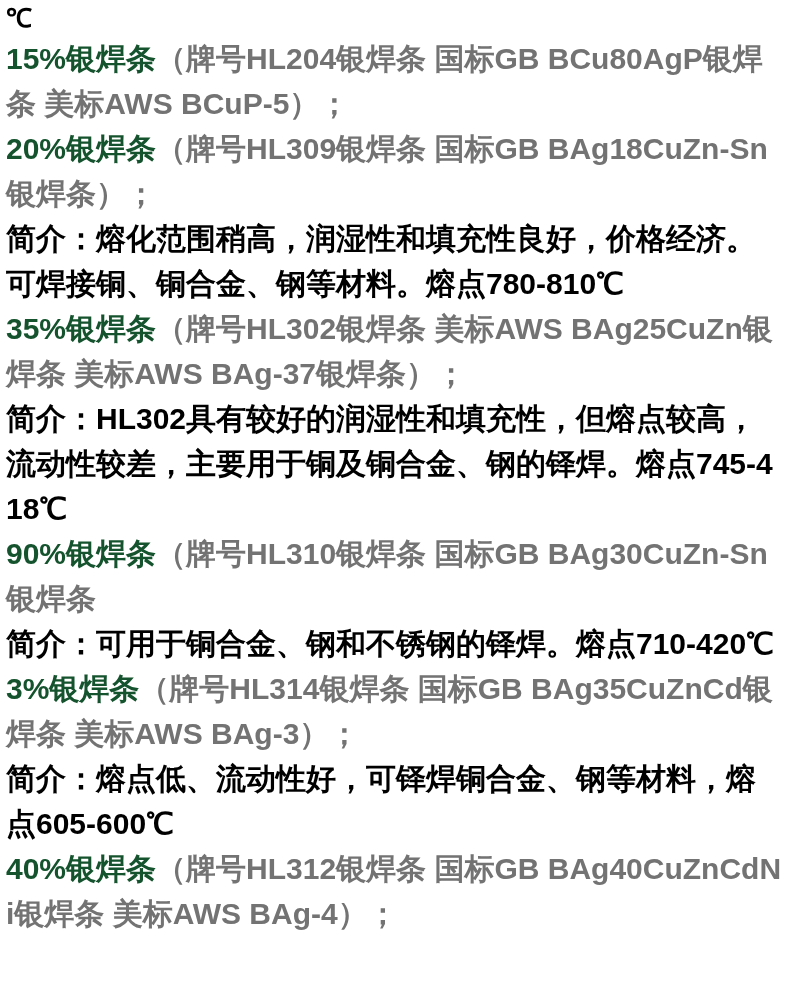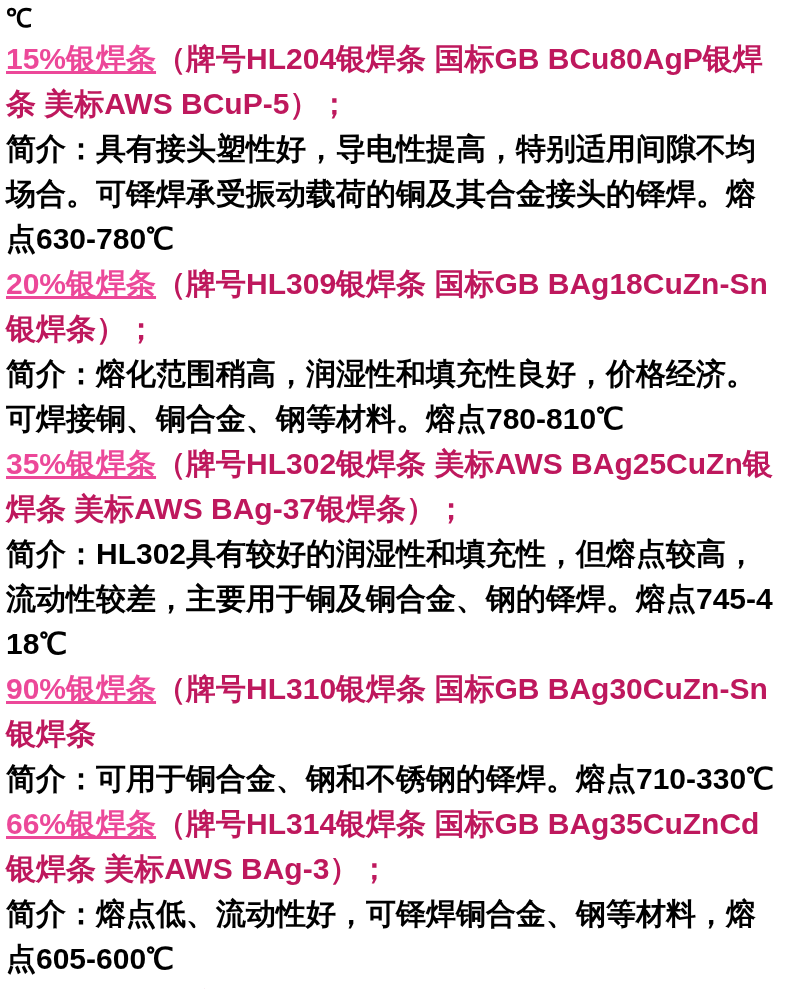--- a/index.html
+++ b/index.html
@@ -28,61 +28,59 @@
     font-weight: bold;
     letter-spacing: 0px;
     white-space: pre-wrap;
     word-break: break-all;
   }
   .line.top {
     font-size: 26px;
     line-height: 36px;
   }
   .heading {
-    color: #ec4899;
+    color: #14532d;
     font-weight: bold;
-    text-decoration: underline;
   }
   .plain {
-    color: #be185d;
+    color: #737373;
     font-weight: bold;
   }
   .block {
     margin: 0;
   }
 </style>
 </head>
 <body>
 
 <div class="page">
 
   <div class="line top">℃</div>
 
   <div class="block">
     <div class="line"><span class="heading">15%银焊条</span><span class="plain">（牌号HL204银焊条 国标GB BCu80AgP银焊条 美标AWS BCuP-5）；</span></div>
-    <div class="line">简介：具有接头塑性好，导电性提高，特别适用间隙不均场合。可铎焊承受振动载荷的铜及其合金接头的铎焊。熔点630-780℃</div>
   </div>
 
   <div class="block">
     <div class="line"><span class="heading">20%银焊条</span><span class="plain">（牌号HL309银焊条 国标GB BAg18CuZn-Sn银焊条）；</span></div>
     <div class="line">简介：熔化范围稍高，润湿性和填充性良好，价格经济。可焊接铜、铜合金、钢等材料。熔点780-810℃</div>
   </div>
 
   <div class="block">
     <div class="line"><span class="heading">35%银焊条</span><span class="plain">（牌号HL302银焊条 美标AWS BAg25CuZn银焊条 美标AWS BAg-37银焊条）；</span></div>
     <div class="line">简介：HL302具有较好的润湿性和填充性，但熔点较高，流动性较差，主要用于铜及铜合金、钢的铎焊。熔点745-418℃</div>
   </div>
 
   <div class="block">
     <div class="line"><span class="heading">90%银焊条</span><span class="plain">（牌号HL310银焊条 国标GB BAg30CuZn-Sn银焊条</span></div>
-    <div class="line">简介：可用于铜合金、钢和不锈钢的铎焊。熔点710-330℃</div>
+    <div class="line">简介：可用于铜合金、钢和不锈钢的铎焊。熔点710-420℃</div>
   </div>
 
   <div class="block">
-    <div class="line"><span class="heading">66%银焊条</span><span class="plain">（牌号HL314银焊条 国标GB BAg35CuZnCd银焊条 美标AWS BAg-3）；</span></div>
+    <div class="line"><span class="heading">3%银焊条</span><span class="plain">（牌号HL314银焊条 国标GB BAg35CuZnCd银焊条 美标AWS BAg-3）；</span></div>
     <div class="line">简介：熔点低、流动性好，可铎焊铜合金、钢等材料，熔点605-600℃</div>
   </div>
 
   <div class="block">
     <div class="line"><span class="heading">40%银焊条</span><span class="plain">（牌号HL312银焊条 国标GB BAg40CuZnCdNi银焊条 美标AWS BAg-4）；</span></div>
   </div>
 
 </div>
 
 </body></html>

